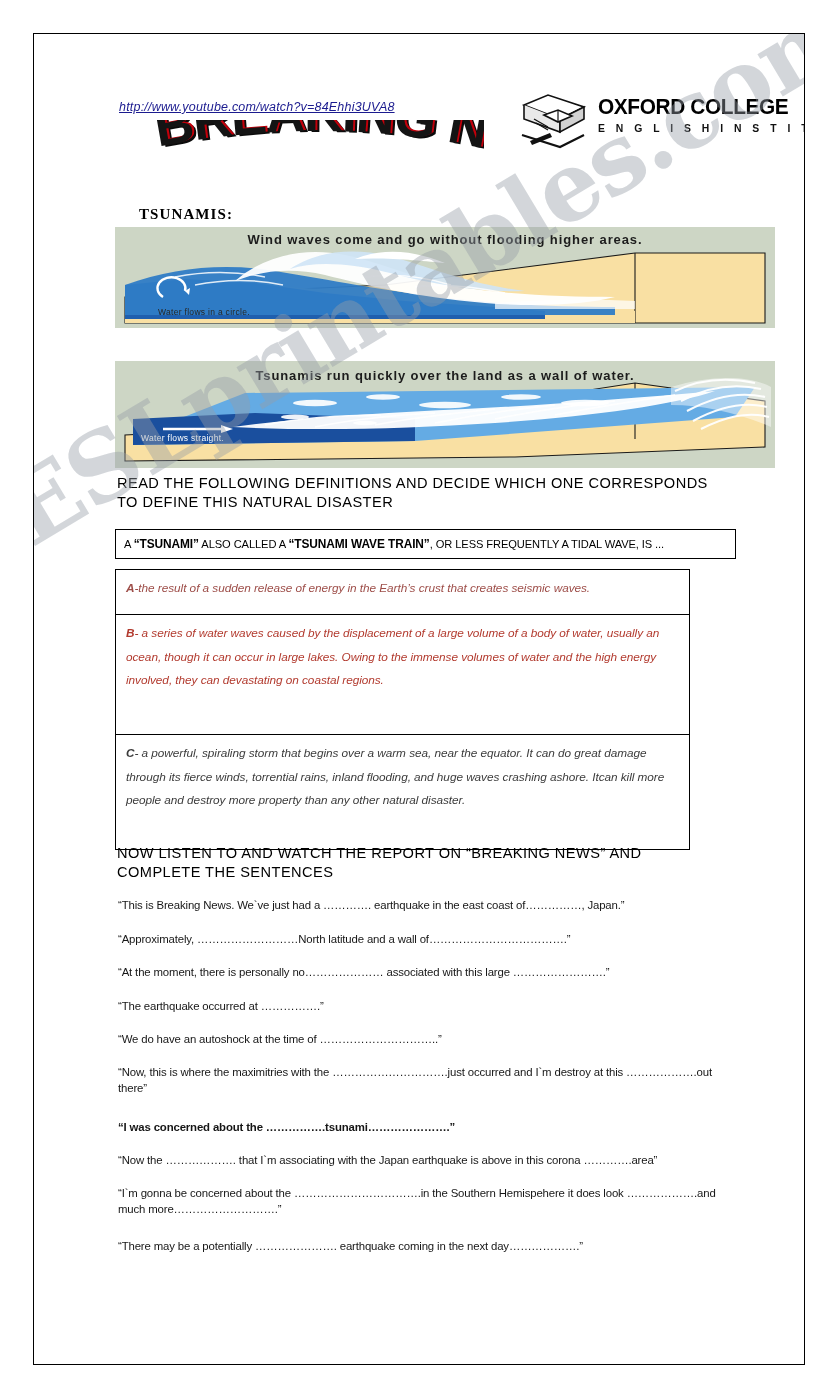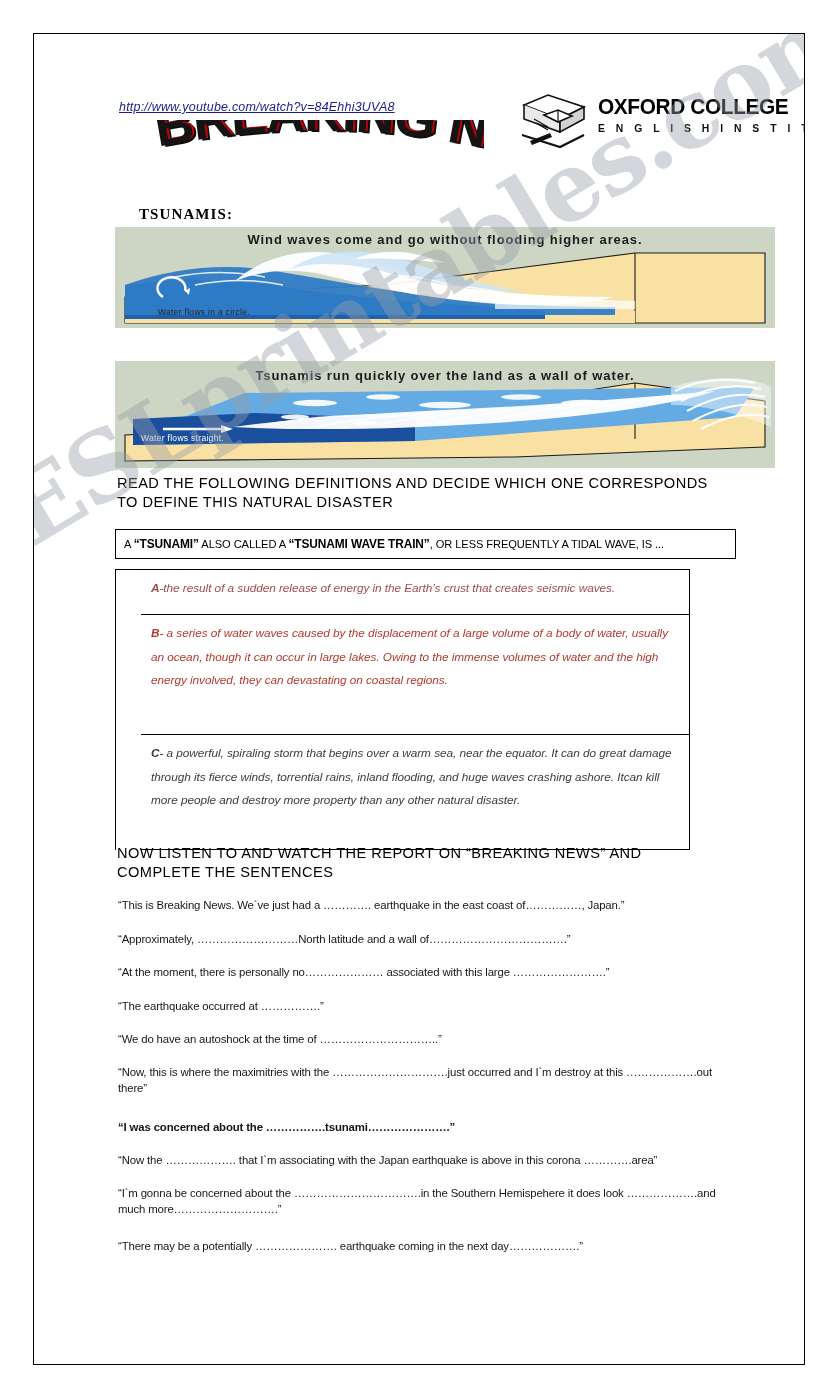--- a/index.html
+++ b/index.html
@@ -220,21 +220,20 @@
   
   .options-table {
     position: absolute;
     left: 81px;
     top: 535px;
     width: 575px;
     border: 1px solid #000;
     border-bottom: none;
     box-sizing: border-box;
     background: transparent;
-    padding-left: 25px;
   }
   .opt-row {
     border-bottom: 1px solid #000;
     box-sizing: border-box;
     padding: 7px 10px 12px 10px;
   }
   #opt-row-a { height: 45px; }
   #opt-row-b { height: 120px; }
   #opt-row-c { height: 115px; }
 

